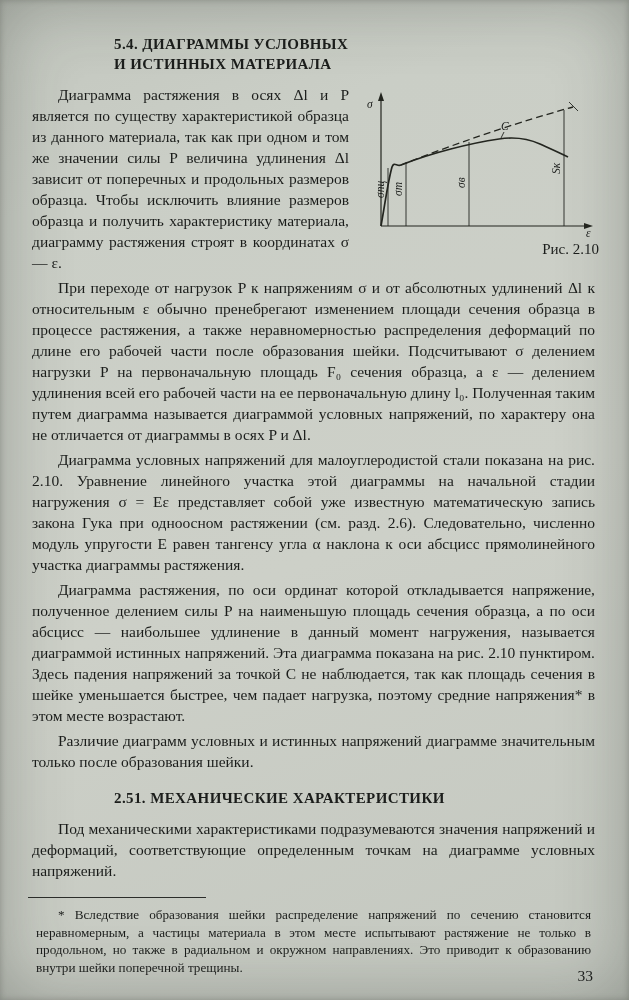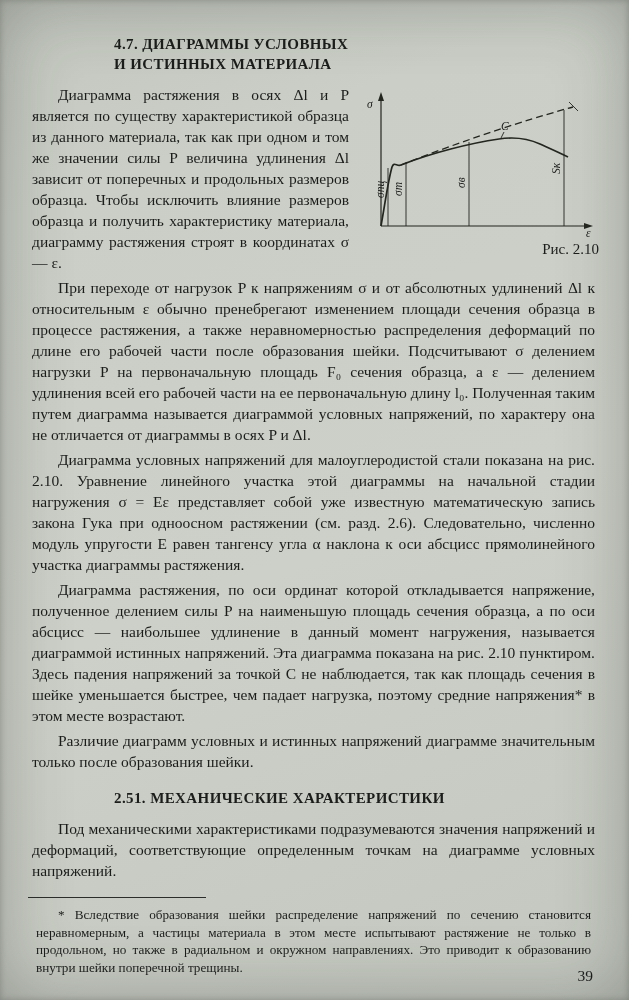--- a/index.html
+++ b/index.html
@@ -38,21 +38,21 @@
   .curve{stroke:#23251f;stroke-width:1.7;fill:none;}
   .dash{stroke:#23251f;stroke-width:1.3;fill:none;stroke-dasharray:7 4;}
   .figtext{font-family:"Liberation Serif",serif;font-style:italic;font-size:11.5px;fill:#1b1d1b;}
 </style>
 </head>
 <body>
 
 <div class="page">
 
   <h2 class="heading">
-    <span class="hl">4.7. ДИАГРАММЫ  УСЛОВНЫХ</span>
+    <span class="hl">5.4. ДИАГРАММЫ  УСЛОВНЫХ</span>
     <span class="hl">И ИСТИННЫХ МАТЕРИАЛА</span>
   </h2>
 
   <div>
     <div class="figwrap">
       <svg width="240" height="152" viewBox="0 0 240 152">
 
         <line class="axis" x1="22" y1="140" x2="22" y2="12"></line>
         <polygon points="22,6 19,15 25,15" fill="#23251f"></polygon>
         <line class="axis" x1="22" y1="140" x2="228" y2="140"></line>
@@ -94,14 +94,14 @@
 
   <div>
     <p class="para">Под механическими характеристиками подразумеваются значения напряжений и деформаций, соответствующие определенным точкам на диаграмме условных напряжений.</p>
   </div>
 
   <div class="footnote">
     <div class="footnote-rule"></div>
     <p>* Вследствие образования шейки распределение напряжений по сечению становится неравномерным, а частицы материала в этом месте испытывают растяжение не только в продольном, но также в радиальном и окружном направлениях. Это приводит к образованию внутри шейки поперечной трещины.</p>
   </div>
 
-  <div class="page-number">39</div>
+  <div class="page-number">33</div>
 </div>
 
 </body></html>

